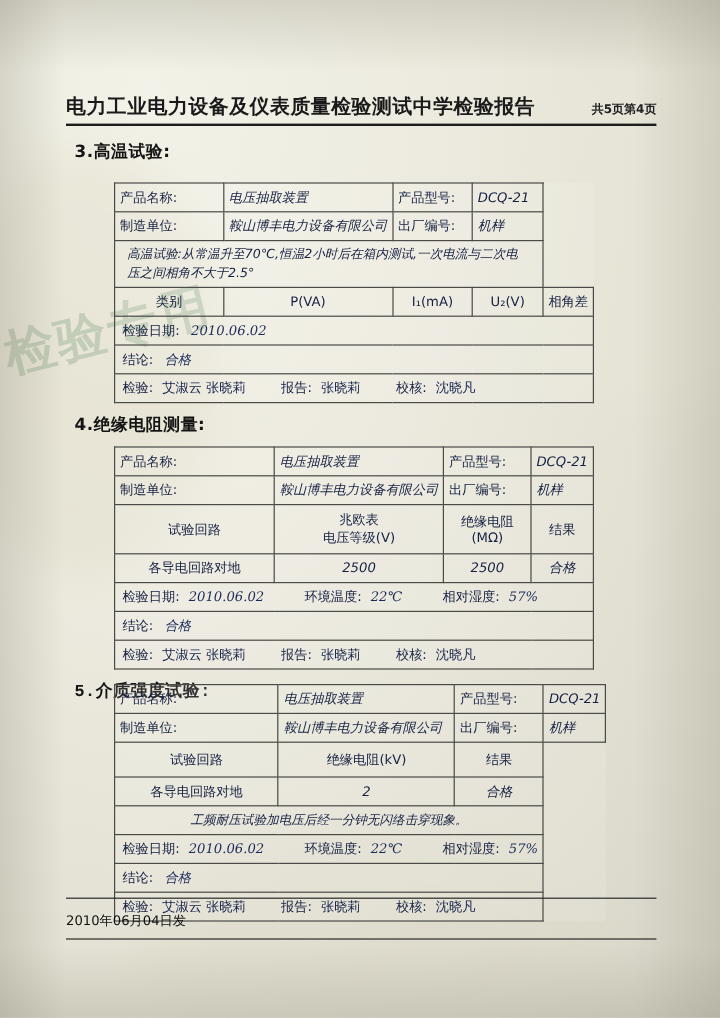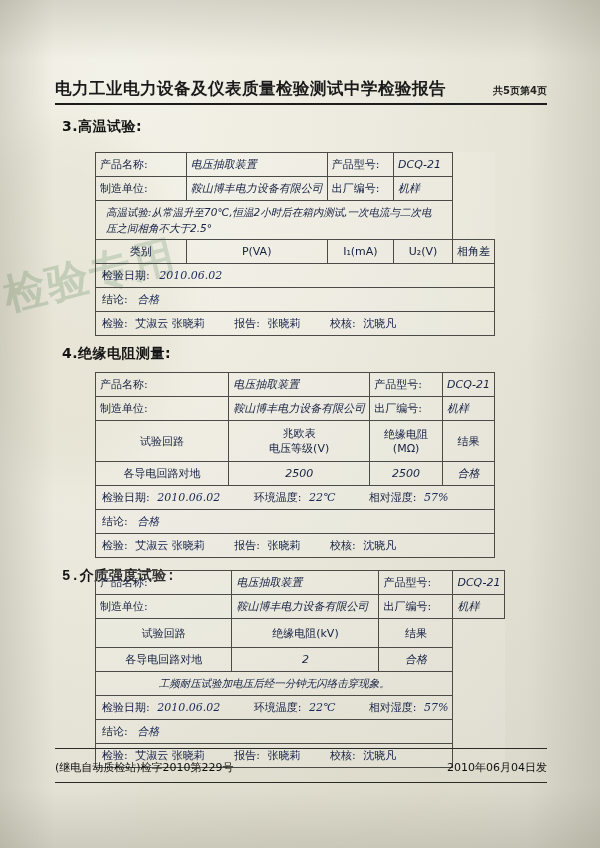--- a/index.html
+++ b/index.html
@@ -268,19 +268,18 @@
           <span class="sig" style="margin-left:4px;">张晓莉</span>
           <span style="margin-left:26px;">校核:</span>
           <span class="sig" style="margin-left:4px;">沈晓凡</span>
         </td>
       </tr>
     </tbody>
       </table>
 
     <div class="footer-rule-top"></div>
     <div class="footer">
-      <div>(继电自动质检站)检字2010第229号</div>
       <div>2010年06月04日发</div>
     </div>
     <div class="footer-rule-bot"></div>
 
   </div>
 </div>
 
 </body></html>

